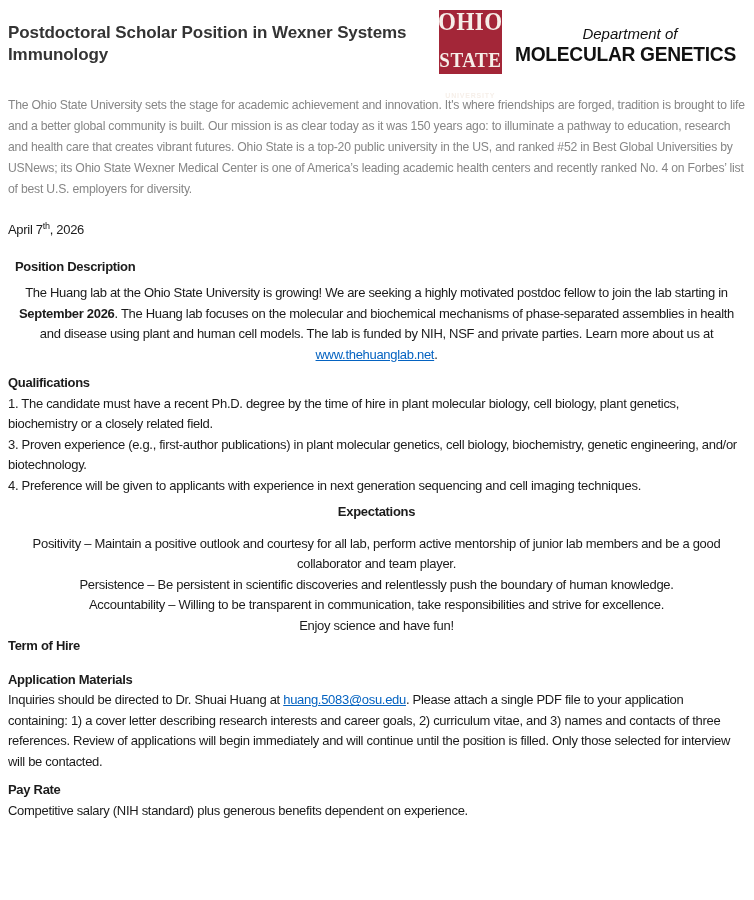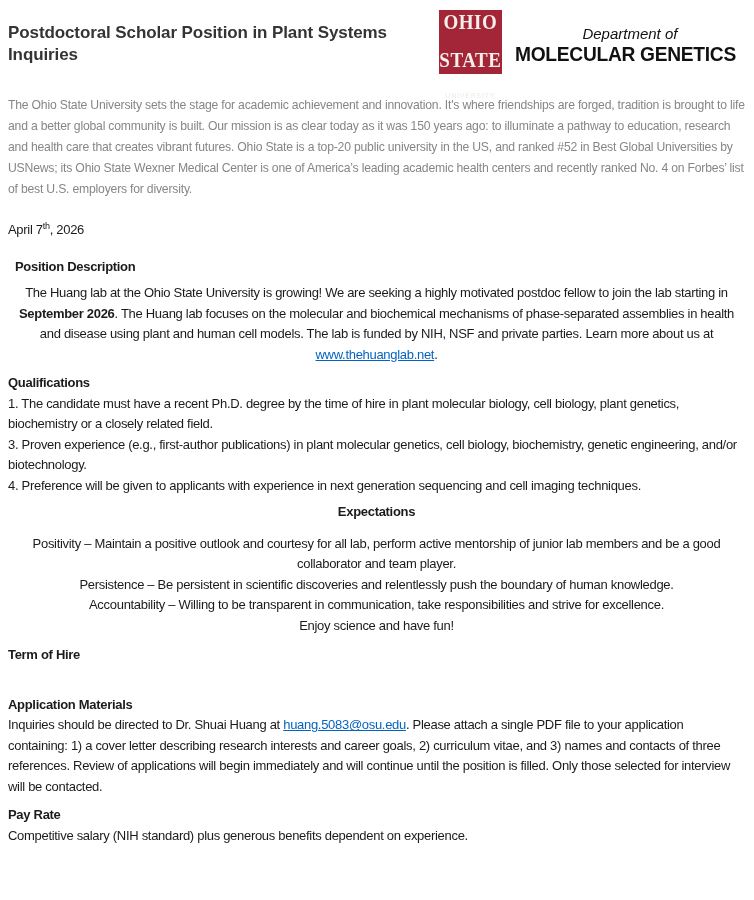--- a/index.html
+++ b/index.html
@@ -30,57 +30,57 @@
   .logo-square {
     width: 63px; height: 64px;
     background: #A32638;
     color: #F6EFE9;
     display: flex; flex-direction: column; justify-content: center; align-items: center;
     text-align: center;
     flex-shrink: 0;
     gap: 20px;
   }
   .logo-the   { font-family: "Liberation Serif", serif; font-size: 7px; font-weight: 700; letter-spacing: 1.5px; line-height: 8px; margin-bottom: 1px; white-space: nowrap; }
-  .logo-ohio  { font-family: "Liberation Serif", serif; font-size: 19px; font-weight: 700; line-height: 18px; letter-spacing: 0.5px; transform: scaleY(1.05); }
+  .logo-ohio  { font-family: "Liberation Serif", serif; font-size: 23px; font-weight: 700; line-height: 18px; letter-spacing: 0.5px; transform: scaleY(1.05); }
   .logo-state { font-family: "Liberation Serif", serif; font-size: 19px; font-weight: 700; line-height: 17px; letter-spacing: 0.5px; transform: scaleY(1.05); }
   .logo-univ  { font-size: 7px; font-weight: 700; letter-spacing: 0.8px; line-height: 9px; margin-top: 2px; white-space: nowrap; }
   .dept { margin-top: 15px; text-align: center; }
   .dept-prefix { font-style: italic; font-size: 15px; line-height: 18px; color: #111; }
   .dept-name   { font-weight: 700; font-size: 20px; line-height: 23px; color: #111;
                  letter-spacing: -0.3px; transform: scaleX(0.96); transform-origin: left; white-space: nowrap; }
 
   
   .intro {
     margin: 21px 0 0 0;
     font-size: 12.2px;
     line-height: 21px;
     letter-spacing: -0.2px;
     color: #868686;
   }
   .bodytext { font-size: 13px; line-height: 20.5px; letter-spacing: -0.3px; color: #1b1b1b; }
   .date-line { margin-top: 16px; font-weight: 400; }
   .date-line sup { font-size: 9px; }
   .sec-heading { font-weight: 700; margin: 0; }
   .m16 { margin-top: 16px; padding-left: 7px; }
-  .m13 { margin-top: 29px; }
+  .m13 { margin-top: 13px; }
   .m11 { margin-top: 11px; text-align: center; }
-  .m9  { margin-top: 9px; }
+  .m9  { }
   .m8  { margin-top: 8px; }
   .m6  { margin-top: 6px; text-align: center; }
   p { margin: 0; }
   .inline-bold { font-weight: 700; }
   a.doc-link { color: #0563C1; text-decoration: underline; cursor: pointer; }
 </style>
 </head>
 <body>
 
 <div class="page">
 
   <div class="header">
-    <h1 class="doc-title">Postdoctoral Scholar Position in Plant Systems Inquiries</h1>
+    <h1 class="doc-title">Postdoctoral Scholar Position in Wexner Systems Immunology</h1>
     <div class="brand">
       <div class="logo-square">
         <div class="logo-the">T · H · E</div>
         <div class="logo-ohio">OHIO</div>
         <div class="logo-state">STATE</div>
         <div class="logo-univ">UNIVERSITY</div>
       </div>
       <div class="dept">
         <div class="dept-prefix">Department of</div>
         <div class="dept-name">MOLECULAR GENETICS</div>

